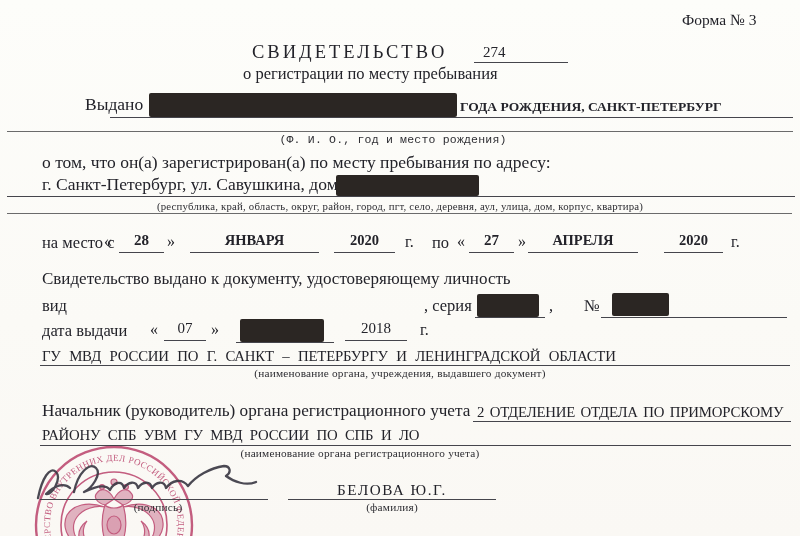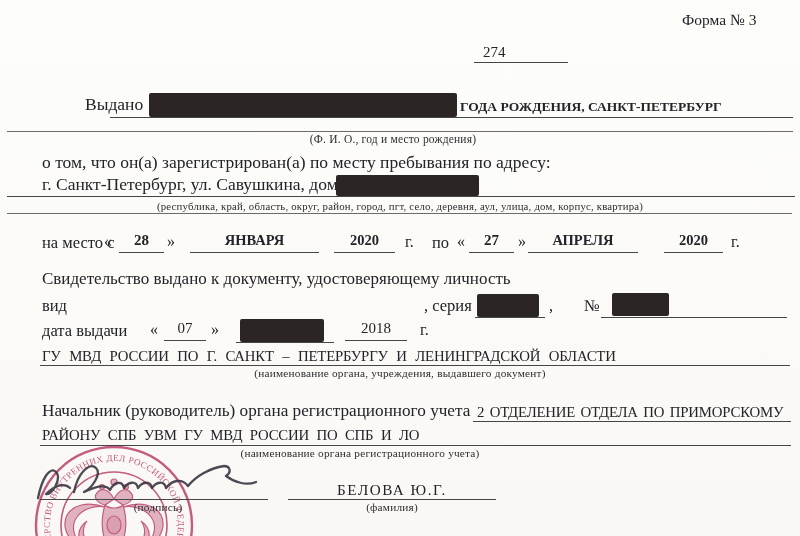--- a/index.html
+++ b/index.html
@@ -21,29 +21,31 @@
   .stamp-svg{position:absolute; mix-blend-mode:multiply; opacity:.92;}
   .sig-svg{position:absolute; z-index:6;}
 </style>
 </head>
 <body>
 
 <div class="page">
 
   <div class="abs" style="left:682px; top:11px; font-size:15.5px;">Форма № 3</div>
 
+  <div class="abs" style="left:252px; top:42px; font-size:18.5px; letter-spacing:3px;">СВИДЕТЕЛЬСТВО</div>
   <div class="abs" style="left:483px; top:44px; font-size:15px;">274</div>
   <div class="u" style="top:62px; left:474px; width:94px;"></div>
+  <div class="abs" style="left:243px; top:64px; font-size:16.5px;">о регистрации по месту пребывания</div>
 
   <div class="abs" style="left:85px; top:94px; font-size:17.5px;">Выдано</div>
   <div class="redact" style="left:149px; top:93px; width:308px; height:24px;"></div>
   <div class="abs" style="left:460px; top:99px; font-size:13.5px; font-weight:bold;">ГОДА РОЖДЕНИЯ, САНКТ-ПЕТЕРБУРГ</div>
   <div class="u" style="top:117px; left:110px; width:683px;"></div>
   <div class="rule" style="top:131px; left:7px; width:786px;"></div>
-  <div class="abs cap center" style="left:0; top:133px; width:786px; font-size:11.5px;">(Ф. И. О., год и место рождения)</div>
+  <div class="abs cap center" style="left:0; top:133px; width:786px; font-size:11.5px;font-family:Liberation Mono, monospace;">(Ф. И. О., год и место рождения)</div>
 
   <div class="abs" style="left:42px; top:152px; font-size:17.5px;">о том, что он(а) зарегистрирован(а) по месту пребывания по адресу:</div>
   <div class="abs" style="left:42px; top:174px; font-size:17.5px;text-align:right;">г. Санкт-Петербург, ул. Савушкина, дом</div>
   <div class="redact" style="left:336px; top:175px; width:143px; height:21px;"></div>
   <div class="u" style="top:196px; left:7px; width:788px;"></div>
   <div class="rule" style="top:213px; left:7px; width:785px;"></div>
   <div class="abs cap center" style="left:0; top:200px; width:800px; font-size:10.8px;">(республика, край, область, округ, район, город, пгт, село, деревня, аул, улица, дом, корпус, квартира)</div>
 
   <div class="abs" style="left:42px; top:233px; font-size:16.5px;">на место с</div>
   <div class="abs" style="left:104px; top:233px; font-size:16px;">«</div>

